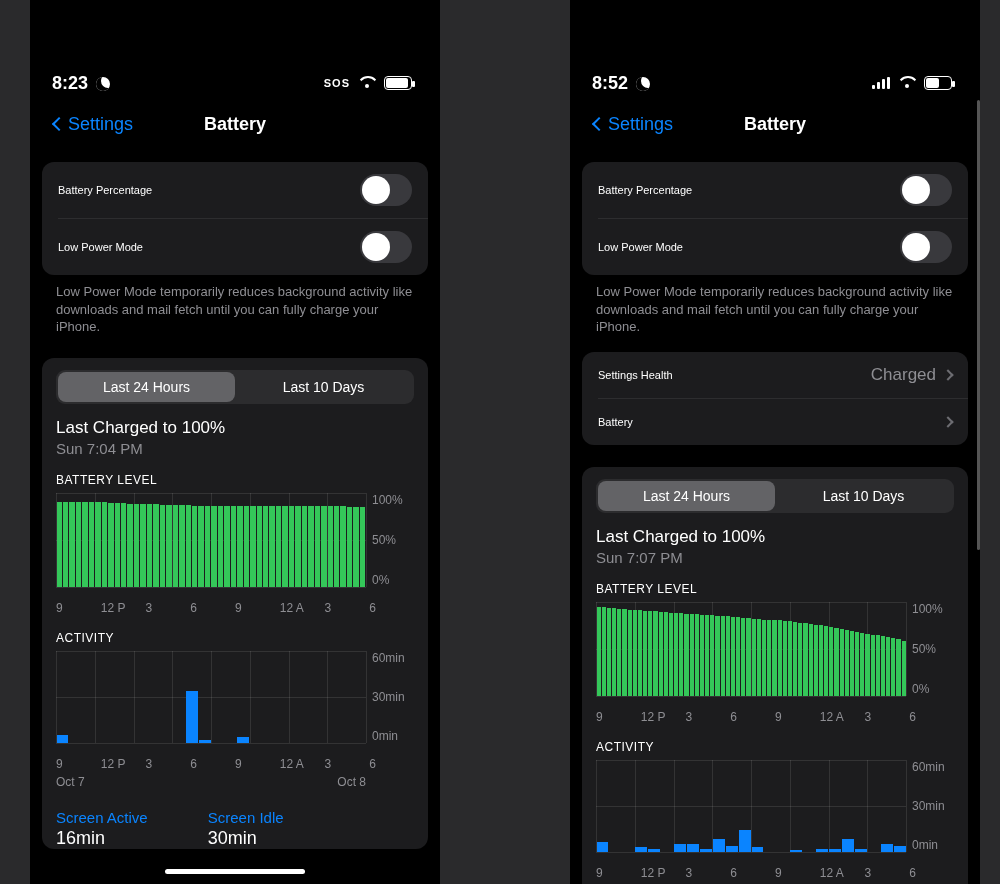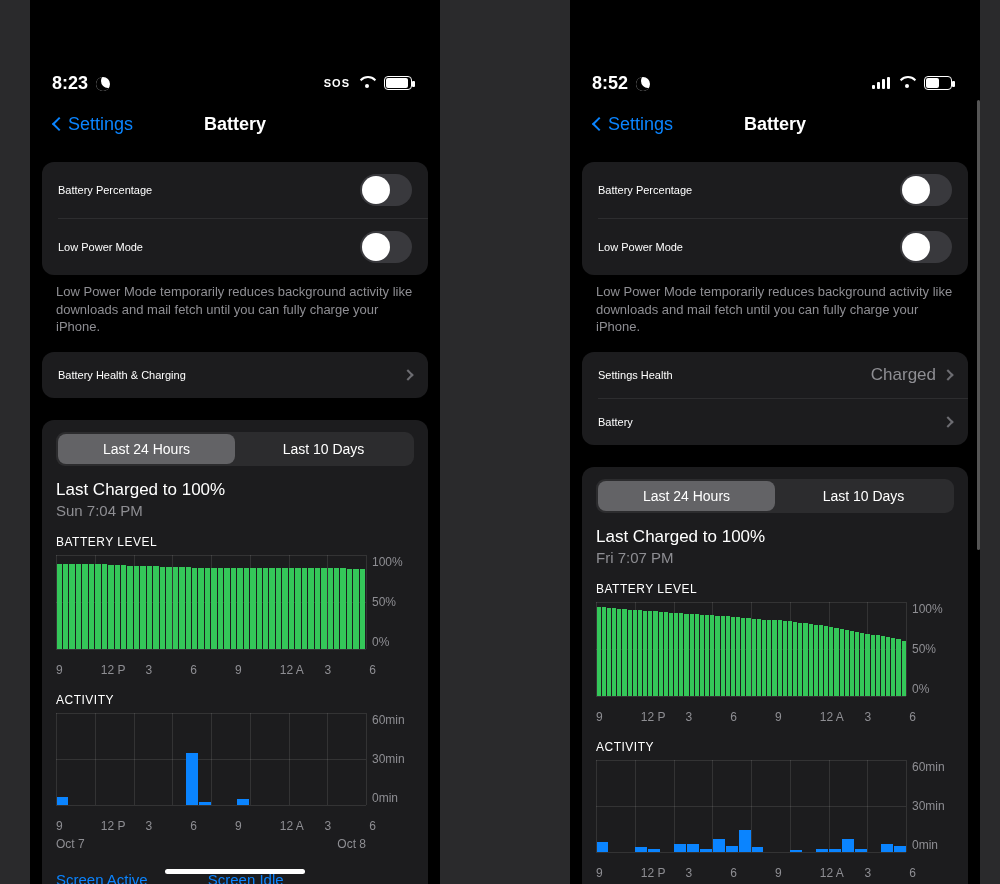--- a/index.html
+++ b/index.html
@@ -137,26 +137,20 @@
     <div class="sep"></div>
     <div class="row">
       <div class="row-label">Low Power Mode</div>
       <div class="toggle">
             <div class="knob"></div>
           </div>
     </div>
   </div>
   <div class="footer-note">Low Power Mode temporarily reduces background activity like downloads and mail fetch until you can fully charge your iPhone.</div>
 
-  <div class="group" id="health-left">
-        <div class="row">
-          <div class="row-label">Battery Health &amp; Charging</div>
-          <span class="chev-right"></span>
-        </div>
-      </div>
 
   <div class="card">
     <div class="seg">
       <div class="seg-item active">Last 24 Hours</div>
       <div class="seg-item">Last 10 Days</div>
     </div>
 
     <div class="charge-row">
       <div class="charge-info">
         <div class="line1">Last Charged to 100%</div>
@@ -390,21 +384,21 @@
 
   <div class="card">
     <div class="seg">
       <div class="seg-item active">Last 24 Hours</div>
       <div class="seg-item">Last 10 Days</div>
     </div>
 
     <div class="charge-row">
       <div class="charge-info">
         <div class="line1">Last Charged to 100%</div>
-        <div class="line2">Fri 7:07 PM</div>
+        <div class="line2">Sun 7:07 PM</div>
       </div>
     </div>
 
     <div class="section-label">BATTERY LEVEL</div>
     <div class="chart-wrap">
       <div class="chart">
         <div class="grid" id="grid-bl-right">
               <div class="h" style="top: 0%;"></div>
               <div class="h" style="top: 50%;"></div>
               <div class="h" style="top: 100%;"></div>

